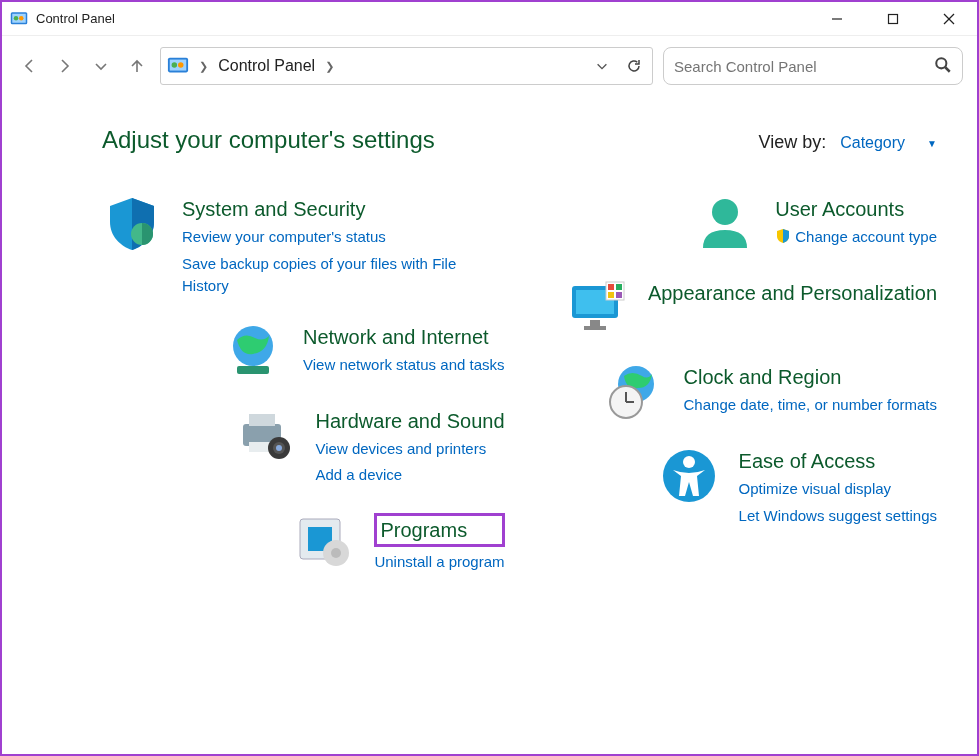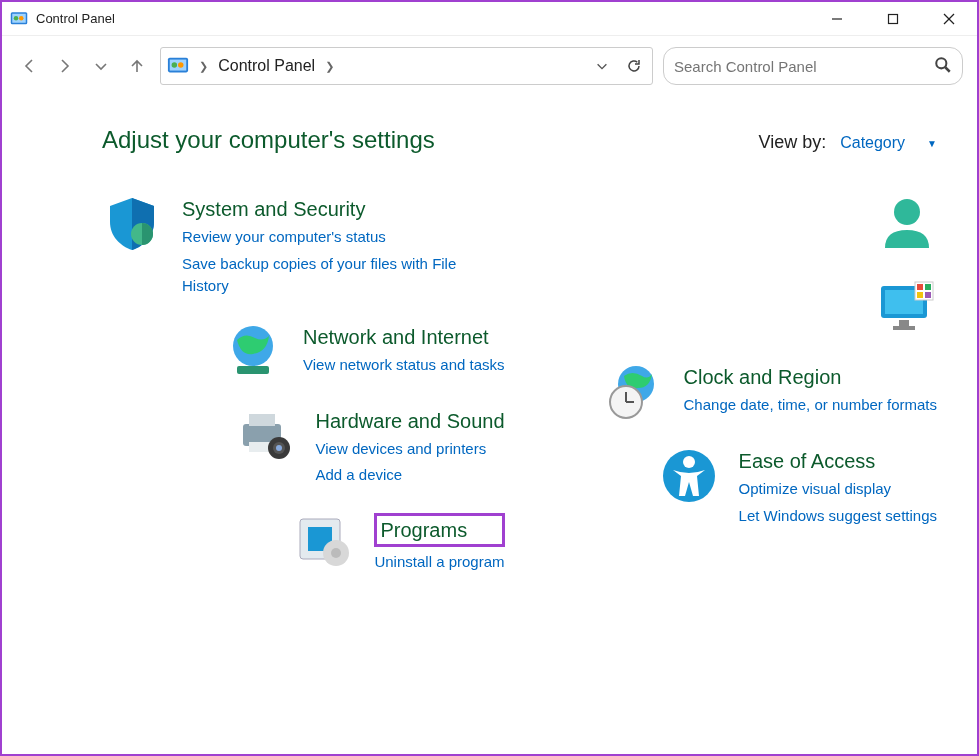--- a/index.html
+++ b/index.html
@@ -12,21 +12,21 @@
 .winbtn svg { width: 12px; height: 12px; }
 .toolbar { height: 60px; display: flex; align-items: center; padding: 0 14px; gap: 10px; }
 .navbtn { width: 26px; height: 26px; display: flex; align-items: center; justify-content: center; color: #555; }
 .navbtn svg { width: 16px; height: 16px; }
 .addressbar { flex: 1; height: 38px; border: 1px solid #ccc; border-radius: 3px; display: flex; align-items: center; padding: 0 6px; gap: 8px; }
 .addr-icon { width: 22px; height: 22px; }
 .addr-sep { color: #666; font-size: 11px; padding: 0 2px; }
 .addr-text { font-size: 16px; color: #222; }
 .addr-spacer { flex: 1; }
 .addr-btn { width: 24px; height: 24px; display: flex; align-items: center; justify-content: center; color: #444; }
-.searchbox { width: 300px; height: 38px; border: 1px solid #ccc; border-radius: 13px; display: flex; align-items: center; padding: 6px 10px; }
+.searchbox { width: 300px; height: 38px; border: 1px solid #ccc; border-radius: 8px; display: flex; align-items: center; padding: 6px 10px; }
 .searchbox input { flex: 1; border: none; outline: none; font-size: 15px; color: #666; background: transparent; }
 .searchbox .sicon { color: #444; }
 .content { padding: 30px 40px 0 100px; }
 .header-row { display: flex; align-items: baseline; margin-bottom: 40px; }
 .header-title { font-size: 24px; color: #0c5a2c; font-weight: 400; flex: 1; }
 .viewby { font-size: 18px; color: #222; margin-right: 14px; }
 .viewby-link { color: #0067c0; font-size: 16px; display: inline-flex; align-items: center; gap: 22px; }
 .viewby-link .dd { font-size: 10px; }
 .categories { display: flex; gap: 30px; }
 .col { flex: 1; display: flex; flex-direction: column; gap: 24px; align-items: flex-end; }
@@ -210,36 +210,49 @@
 
     <div class="col">
 
       <div class="cat">
         <div class="cat-icon">
           <svg viewBox="0 0 60 60">
               <circle cx="30" cy="18" r="13" fill="#2fb89a"></circle>
               <path d="M8 54 Q8 36 30 36 Q52 36 52 54 Z" fill="#2fb89a"></path>
             </svg>
         </div>
+        <div class="cat-body">
+          <a class="cat-title">User Accounts</a>
+          <span style="display:flex;align-items:center;gap:4px">
+            <span><svg width="16" height="16" viewBox="0 0 16 16">
+                  <path d="M8 1 L14 3 V8 C14 12 11 14 8 15 C5 14 2 12 2 8 V3 Z" fill="#f7c600"></path>
+                  <path d="M8 1 L14 3 V8 C14 12 11 14 8 15 V1 Z" fill="#1a97d4"></path>
+                </svg></span>
+            <a class="cat-link">Change account type</a>
+          </span>
+        </div>
       </div>
 
       <div class="cat">
         <div class="cat-icon">
           <svg viewBox="0 0 60 60">
               <rect x="4" y="8" width="46" height="32" rx="3" fill="#1a97d4"></rect>
               <rect x="8" y="12" width="38" height="24" fill="#3fbfee"></rect>
               <rect x="22" y="42" width="10" height="6" fill="#888"></rect>
               <rect x="16" y="48" width="22" height="4" fill="#888"></rect>
               <rect x="38" y="4" width="18" height="18" fill="#fff" stroke="#ccc"></rect>
               <rect x="40" y="6" width="6" height="6" fill="#e74c3c"></rect>
               <rect x="48" y="6" width="6" height="6" fill="#27ae60"></rect>
               <rect x="40" y="14" width="6" height="6" fill="#f1c40f"></rect>
               <rect x="48" y="14" width="6" height="6" fill="#9b59b6"></rect>
             </svg>
         </div>
+        <div class="cat-body">
+          <a class="cat-title">Appearance and Personalization</a>
+        </div>
       </div>
 
       <div class="cat">
         <div class="cat-icon">
           <svg viewBox="0 0 60 60">
               <circle cx="32" cy="22" r="18" fill="#3fa8e8"></circle>
               <path d="M20 14 Q28 8 38 14 Q44 18 48 12 Q46 26 34 26 Q22 28 20 14" fill="#2ecc71"></path>
               <circle cx="22" cy="40" r="16" fill="#f4f4f4" stroke="#999" stroke-width="2"></circle>
               <line x1="22" y1="40" x2="22" y2="30" stroke="#555" stroke-width="2"></line>
               <line x1="22" y1="40" x2="30" y2="40" stroke="#555" stroke-width="2"></line>

